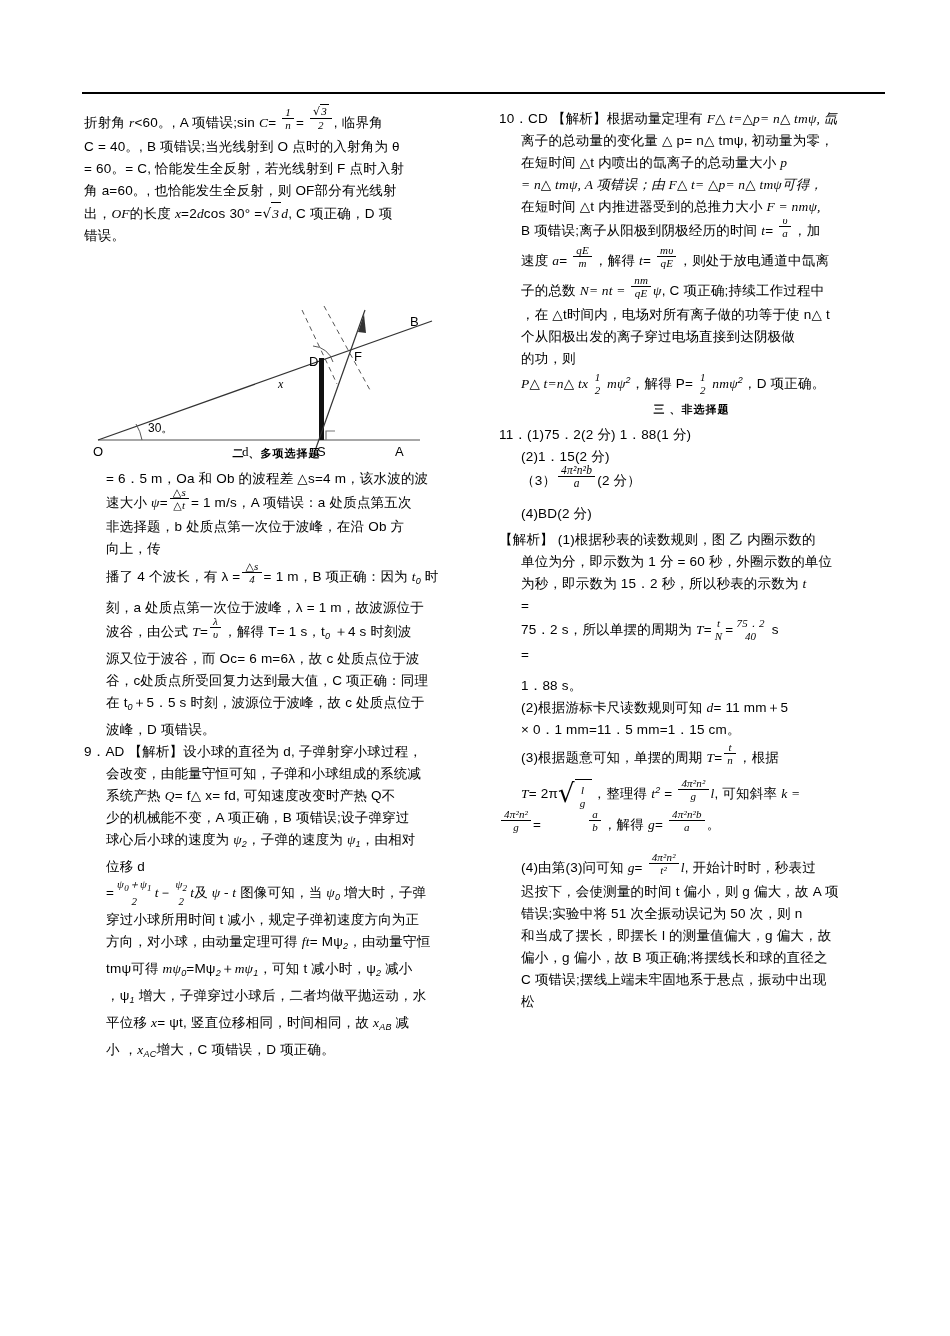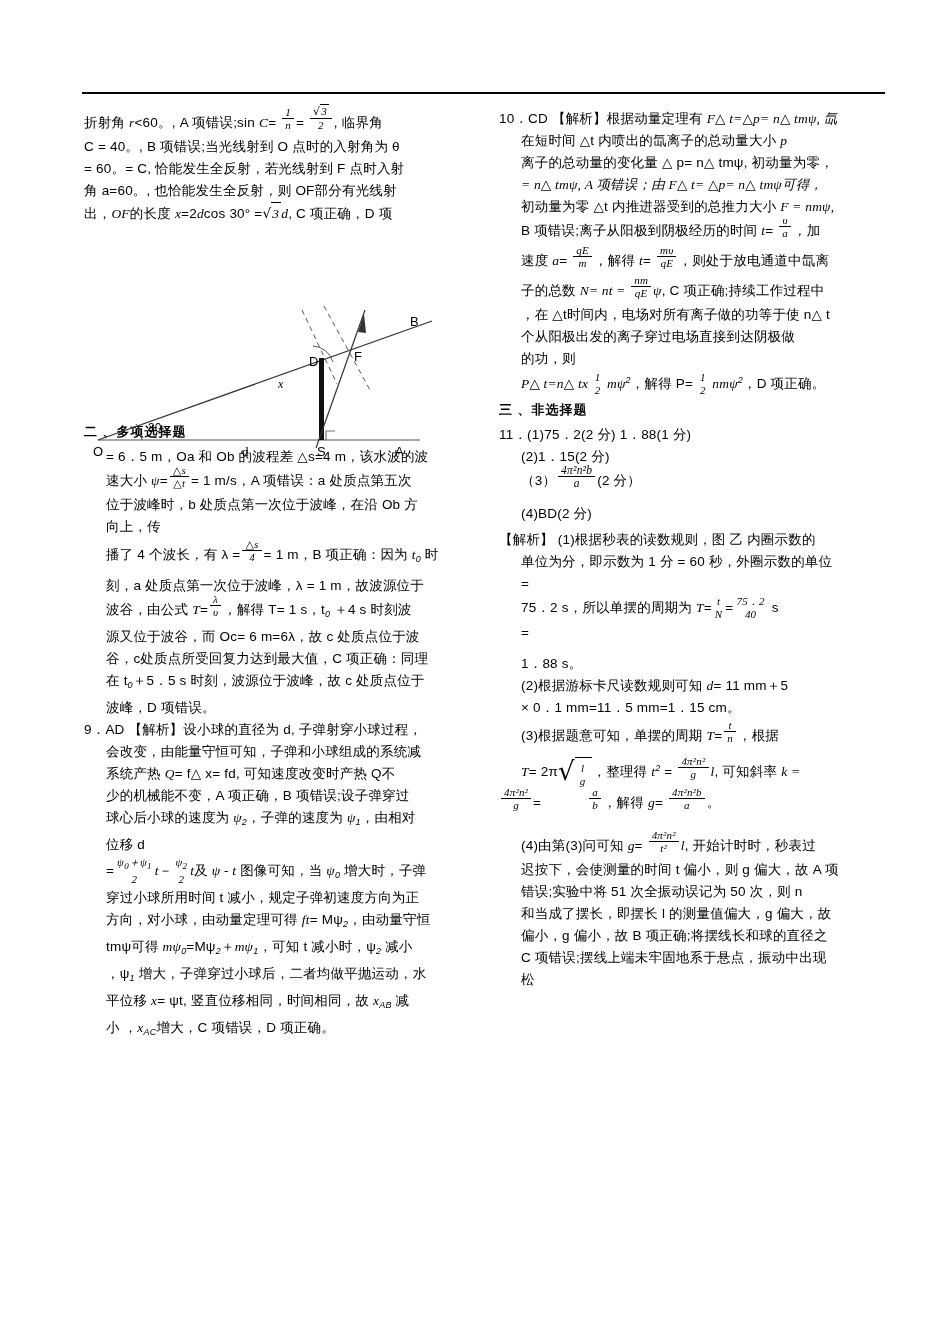--- a/index.html
+++ b/index.html
@@ -23,21 +23,21 @@
   .col-right{left:487px;}
 
   p, .line{
     margin:0 0 1px 0;
     font-size:13.5px;
     line-height:21px;
     letter-spacing:0.2px;
   }
   .hang{padding-left:22px;text-indent:-22px;}
   .ind{padding-left:22px;}
-  .sec{margin:14px 0 4px 0;font-size:13px;font-weight:600;letter-spacing:1px;}
+  .sec{margin:14px 0 4px 0;font-size:11px;font-weight:600;letter-spacing:1px;text-align:center;}
   .gap{height:9px;}
   .gap-s{height:4px;}
   .gap-l{height:16px;}
   .sym{font-style:italic;font-family:"Liberation Serif","DejaVu Serif",serif;}
   sub{font-size:9px;vertical-align:-3px;font-style:italic;}
   sup{font-size:9px;vertical-align:5px;font-style:italic;}
 
   
   .frac{
     display:inline-block;vertical-align:-6px;
@@ -80,30 +80,31 @@
   <div class="top-rule"></div>
 
   <div class="col col-left">
 
     <div>
       <p class="line"><span>折射角 </span><span class="sym">r</span><span>&lt;60。, A 项错误;sin </span><span class="sym">C</span><span>= </span><span class="frac"><span class="num">1</span><span class="den">n</span></span><span>= </span><span class="frac"><span class="num"><span class="radsign">√</span><span class="sqrt">3</span></span><span class="den">2</span></span><span>, 临界角</span></p>
       <p class="line">C = 40。, B 项错误;当光线射到  O 点时的入射角为 θ</p>
       <p class="line">= 60。= C, 恰能发生全反射，若光线射到 F 点时入射</p>
       <p class="line">角 a=60。, 也恰能发生全反射，则 OF部分有光线射</p>
       <p class="line"><span>出，</span><span class="sym">OF</span><span>的长度 </span><span class="sym">x</span><span>=2</span><span class="sym">d</span><span>cos 30° =</span><span class="radsign">√</span><span class="sqrt">3</span><span class="sym">d</span><span>, C 项正确，D 项</span></p>
+      <p class="line">错误。</p>
     </div>
 
     <div style="height:182px"></div>
 
     <p class="sec">二 、多项选择题</p>
 
     <div>
       <p class="line ind">= 6．5 m，Oa 和 Ob 的波程差 △s=4 m，该水波的波</p>
       <p class="line ind"><span>速大小 </span><span class="sym">ψ</span><span>=</span><span class="frac"><span class="num">△s</span><span class="den">△t</span></span><span>= 1 m/s，A 项错误：a 处质点第五次</span></p>
-      <p class="line ind">位于波峰时，b 处质点第一次位于波峰，在沿 Ob 方</p>
+      <p class="line ind">非选择题，b 处质点第一次位于波峰，在沿 Ob 方</p>
       <p class="line ind">向上，传</p>
       <div class="gap-s"></div>
       <p class="line ind"><span>播了 4 个波长，有 λ =</span><span class="frac"><span class="num">△s</span><span class="den">4</span></span><span>= 1 m，B 项正确：因为 </span><span class="sym">t</span><sub>0</sub><span> 时</span></p>
       <div class="gap-s"></div>
       <p class="line ind">刻，a 处质点第一次位于波峰，λ = 1 m，故波源位于</p>
       <p class="line ind"><span>波谷，由公式 </span><span class="sym">T</span><span>=</span><span class="frac"><span class="num">λ</span><span class="den">υ</span></span><span>，解得 T= 1 s，t</span><sub>0</sub><span> ＋4 s 时刻波</span></p>
       <p class="line ind">源又位于波谷，而 Oc= 6 m=6λ，故 c 处质点位于波</p>
       <p class="line ind">谷，c处质点所受回复力达到最大值，C 项正确：同理</p>
       <p class="line ind"><span>在 t</span><sub>0</sub><span>＋5．5 s 时刻，波源位于波峰，故 c 处质点位于</span></p>
       <p class="line ind">波峰，D 项错误。</p>
@@ -156,24 +157,24 @@
       <text x="264" y="73" font-family="Liberation Sans, sans-serif" font-size="13" fill="#000">F</text>
       <text x="188" y="100" font-family="Liberation Serif, serif" font-size="12" font-style="italic" fill="#000">x</text>
       <text x="58" y="144" font-family="Liberation Sans, sans-serif" font-size="12" fill="#000">30。</text>
     </svg>
   </div>
 
   <div class="col col-right">
 
     <div>
       <p class="line hang"><span>10．CD</span> <span>【解析】</span><span>根据动量定理有 </span><span class="sym">F</span><span class="sym">△ t=△p= n△ tmψ, 氙</span></p>
+      <p class="line ind"><span>离子的总动量的变化量 △ p= n△ tmψ, 初动量为零</span><span>，</span></p>
       <p class="line ind"><span>在短时间 △t 内喷出的氙离子的总动量大小 </span><span class="sym">p</span></p>
-      <p class="line ind"><span>离子的总动量的变化量 △ p= n△ tmψ, 初动量为零</span><span>，</span></p>
       <p class="line ind"><span class="sym">= n△ tmψ, A 项错误；由 </span><span class="sym">F△ t= △p= n△ tmψ可得，</span></p>
-      <p class="line ind"><span>初动量为零 △t 内推进器受到的总推力大小 </span><span class="sym">F = nmψ,</span></p>
+      <p class="line ind"><span>在短时间 △t 内推进器受到的总推力大小 </span><span class="sym">F = nmψ,</span></p>
       <p class="line ind"><span>B 项错误;离子从阳极到阴极经历的时间 </span><span class="sym">t</span><span>= </span><span class="frac"><span class="num">υ</span><span class="den">a</span></span><span>，加</span></p>
       <div class="gap-s"></div>
       <p class="line ind"><span>速度 </span><span class="sym">a</span><span>= </span><span class="frac"><span class="num">qE</span><span class="den">m</span></span><span>，解得 </span><span class="sym">t</span><span>= </span><span class="frac"><span class="num">mυ</span><span class="den">qE</span></span><span>，则处于放电通道中氙离</span></p>
       <div class="gap-s"></div>
       <p class="line ind"><span>子的总数 </span><span class="sym">N</span><span class="sym">= nt = </span><span class="frac"><span class="num">nm</span><span class="den">qE</span></span><span class="sym">ψ</span><span>, C 项正确;持续工作过程中</span></p>
       <p class="line ind">，在 △t时间内，电场对所有离子做的功等于使 n△ t</p>
       <p class="line ind">个从阳极出发的离子穿过电场直接到达阴极做</p>
       <p class="line ind">的功，则</p>
       <p class="line ind" style="line-height:20px"><span class="sym">P△ t=n△ tx </span><span class="fracL"><span class="num">1</span><span class="den">2</span></span><span class="sym"> mψ</span><sup>2</sup><span>，解得 P= </span><span class="fracL"><span class="num">1</span><span class="den">2</span></span><span class="sym"> nmψ</span><sup>2</sup><span>，D 项正确。</span></p>
     </div>
@@ -182,20 +183,21 @@
 
     <div>
       <p class="line">11．(1)75．2(2 分)    1．88(1 分)</p>
       <p class="line ind">(2)1．15(2 分)</p>
       <p class="line ind" style="line-height:24px"><span>（3）</span><span class="frac" style="font-size:11.5px"><span class="num">4π²n²b</span><span class="den">a</span></span><span>(2 分）</span></p>
       <div class="gap"></div>
       <p class="line ind">(4)BD(2 分)</p>
       <div class="gap-s"></div>
       <p class="line hang"><span>【解析】</span> <span>(1)根据秒表的读数规则，图 乙 内圈示数的</span></p>
       <p class="line ind">单位为分，即示数为 1 分 = 60 秒，外圈示数的单位</p>
+      <p class="line ind"><span>为秒，即示数为 15．2 秒，所以秒表的示数为 </span><span class="sym">t</span></p>
       <p class="line ind">=</p>
       <p class="line ind" style="line-height:24px"><span>75．2 s，所以单摆的周期为 </span><span class="sym">T</span><span>=</span><span class="fracL"><span class="num">t</span><span class="den">N</span></span><span>=</span><span class="fracL"><span class="num">75．2</span><span class="den">40</span></span><span> s</span></p>
       <p class="line ind">=</p>
       <div class="gap"></div>
       <p class="line ind">1．88 s。</p>
       <p class="line ind"><span>(2)根据游标卡尺读数规则可知 </span><span class="sym">d</span><span>= 11  mm＋5</span></p>
       <p class="line ind">× 0．1 mm=11．5 mm=1．15 cm。</p>
       <div class="gap-s"></div>
       <p class="line ind" style="line-height:24px"><span>(3)根据题意可知，单摆的周期 </span><span class="sym">T</span><span>=</span><span class="frac"><span class="num">t</span><span class="den">n</span></span><span>，根据</span></p>
       <div class="gap-s"></div>

